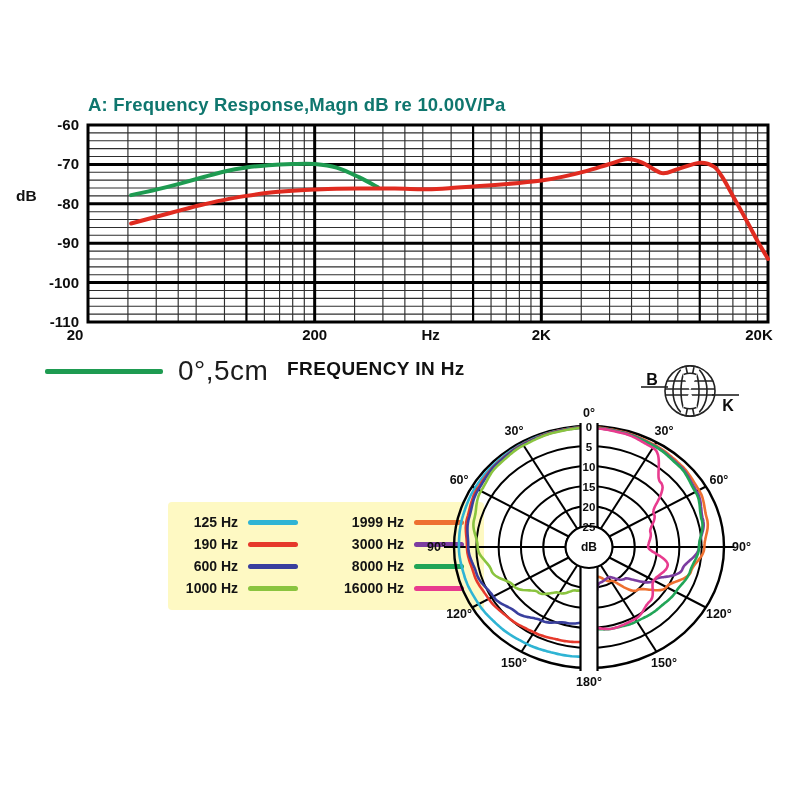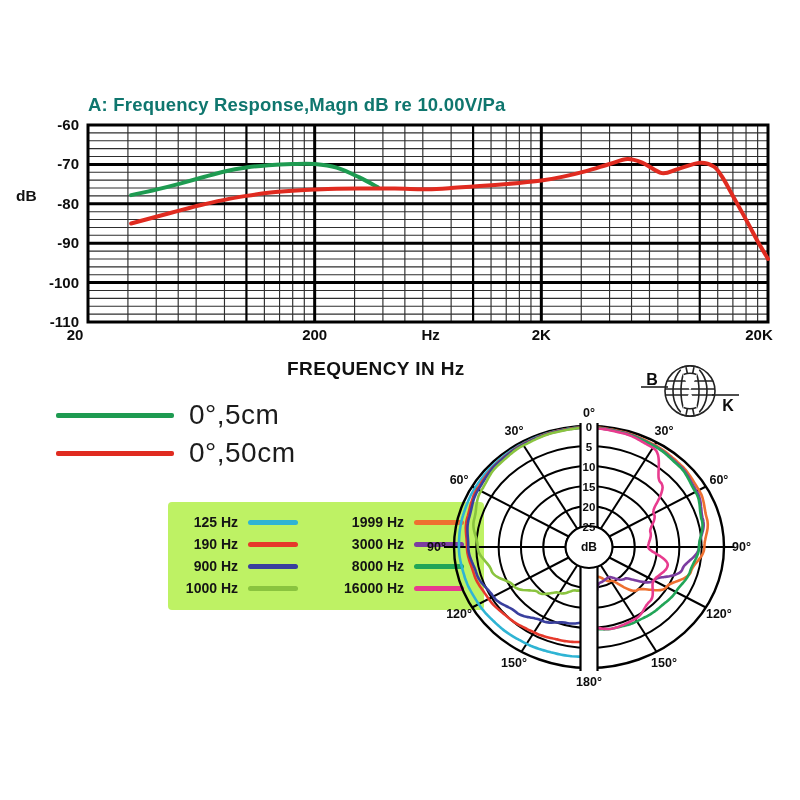--- a/index.html
+++ b/index.html
@@ -5,29 +5,29 @@
   html,body{margin:0;padding:0;background:#ffffff;}
   body{width:800px;height:800px;position:relative;overflow:hidden;
        font-family:"Liberation Sans",sans-serif;color:#111;}
   .abs{position:absolute;}
   
   #fr-title{left:88px;top:94px;font-size:18.5px;font-weight:600;letter-spacing:.2px;color:#0f766e;}
   #fr-ylabel{left:16px;top:187px;font-size:15.5px;font-weight:600;}
   #fr-svg{left:88px;top:125px;overflow:visible;}
   #fr-svg text,#polar-svg text,#bk-logo text{font-family:"Liberation Sans",sans-serif;fill:#0d0d0d;}
   
-  #fr-legend{left:56px;top:352px;margin-top:44px;}
+  #fr-legend{left:45px;top:352px;}
   .fr-row{display:flex;align-items:center;gap:15px;height:38px;}
   .fr-sw{display:inline-block;width:118px;height:5px;border-radius:2px;}
   .fr-lab{font-size:28px;font-weight:500;color:#1c1c1c;letter-spacing:.5px;}
   #fr-caption{left:287px;top:358px;font-size:19px;font-weight:700;letter-spacing:.4px;}
   
   #bk-logo{left:638px;top:354px;}
   
-  #polar-legend{left:168px;top:502px;background:#bef264;border-radius:4px;
+  #polar-legend{left:168px;top:502px;background:#fef9c3;border-radius:4px;
      padding:9px 12px 11px 10px;display:grid;
      grid-template-columns:66px 58px 100px 58px;grid-auto-rows:22px;
      column-gap:4px;align-items:center;}
   .pl-lab{font-size:14px;font-weight:700;text-align:right;padding-right:6px;white-space:nowrap;color:#141414;}
   .pl-sw{display:inline-block;width:50px;height:5px;border-radius:2.5px;justify-self:start;}
   #polar-svg{left:420px;top:395px;overflow:visible;}
 </style>
 </head>
 <body>
 
@@ -104,24 +104,20 @@
     <text x="342.6935618218782" y="215" text-anchor="middle" font-size="15" font-weight="600">Hz</text>
     <text x="453.3333333333333" y="215" text-anchor="middle" font-size="15" font-weight="600">2K</text>
     <text x="671" y="215" text-anchor="middle" font-size="15" font-weight="600">20K</text>
   </svg>
 
 <div class="abs" id="fr-legend">
   <div class="fr-row">
     <span class="fr-sw" id="fr-sw-0" style="background: rgb(30, 155, 81);"></span>
     <span class="fr-lab">0°,5cm</span>
   </div>
-  <div class="fr-row">
-    <span class="fr-sw" id="fr-sw-1" style="background: rgb(224, 43, 32);"></span>
-    <span class="fr-lab">0°,50cm</span>
-  </div>
 </div>
 
 <div class="abs" id="fr-caption">FREQUENCY IN Hz</div>
 
 <svg class="abs" id="bk-logo" width="104" height="72" viewBox="0 0 104 72">
   <g stroke="#222" fill="none" stroke-width="1.6">
     <line x1="3" y1="33" x2="30" y2="33"></line>
     <line x1="74" y1="41" x2="101" y2="41"></line>
     <circle cx="52" cy="37" r="25"></circle>
     <ellipse cx="52" cy="37" rx="17" ry="25"></ellipse>
@@ -146,21 +142,21 @@
 
 <div class="abs" id="polar-legend">
     <span class="pl-lab">125 Hz</span>
     <span class="pl-sw" style="background: rgb(47, 180, 212);"></span>
     <span class="pl-lab">1999 Hz</span>
     <span class="pl-sw" style="background: rgb(238, 112, 48);"></span>
     <span class="pl-lab">190 Hz</span>
     <span class="pl-sw" style="background: rgb(230, 57, 43);"></span>
     <span class="pl-lab">3000 Hz</span>
     <span class="pl-sw" style="background: rgb(124, 61, 160);"></span>
-    <span class="pl-lab">900 Hz</span>
+    <span class="pl-lab">600 Hz</span>
     <span class="pl-sw" style="background: rgb(57, 63, 158);"></span>
     <span class="pl-lab">8000 Hz</span>
     <span class="pl-sw" style="background: rgb(33, 165, 87);"></span>
     <span class="pl-lab">1000 Hz</span>
     <span class="pl-sw" style="background: rgb(138, 196, 63);"></span>
     <span class="pl-lab">16000 Hz</span>
     <span class="pl-sw" style="background: rgb(232, 59, 142);"></span>
   </div>
 
 <svg class="abs" id="polar-svg" width="360" height="316">

